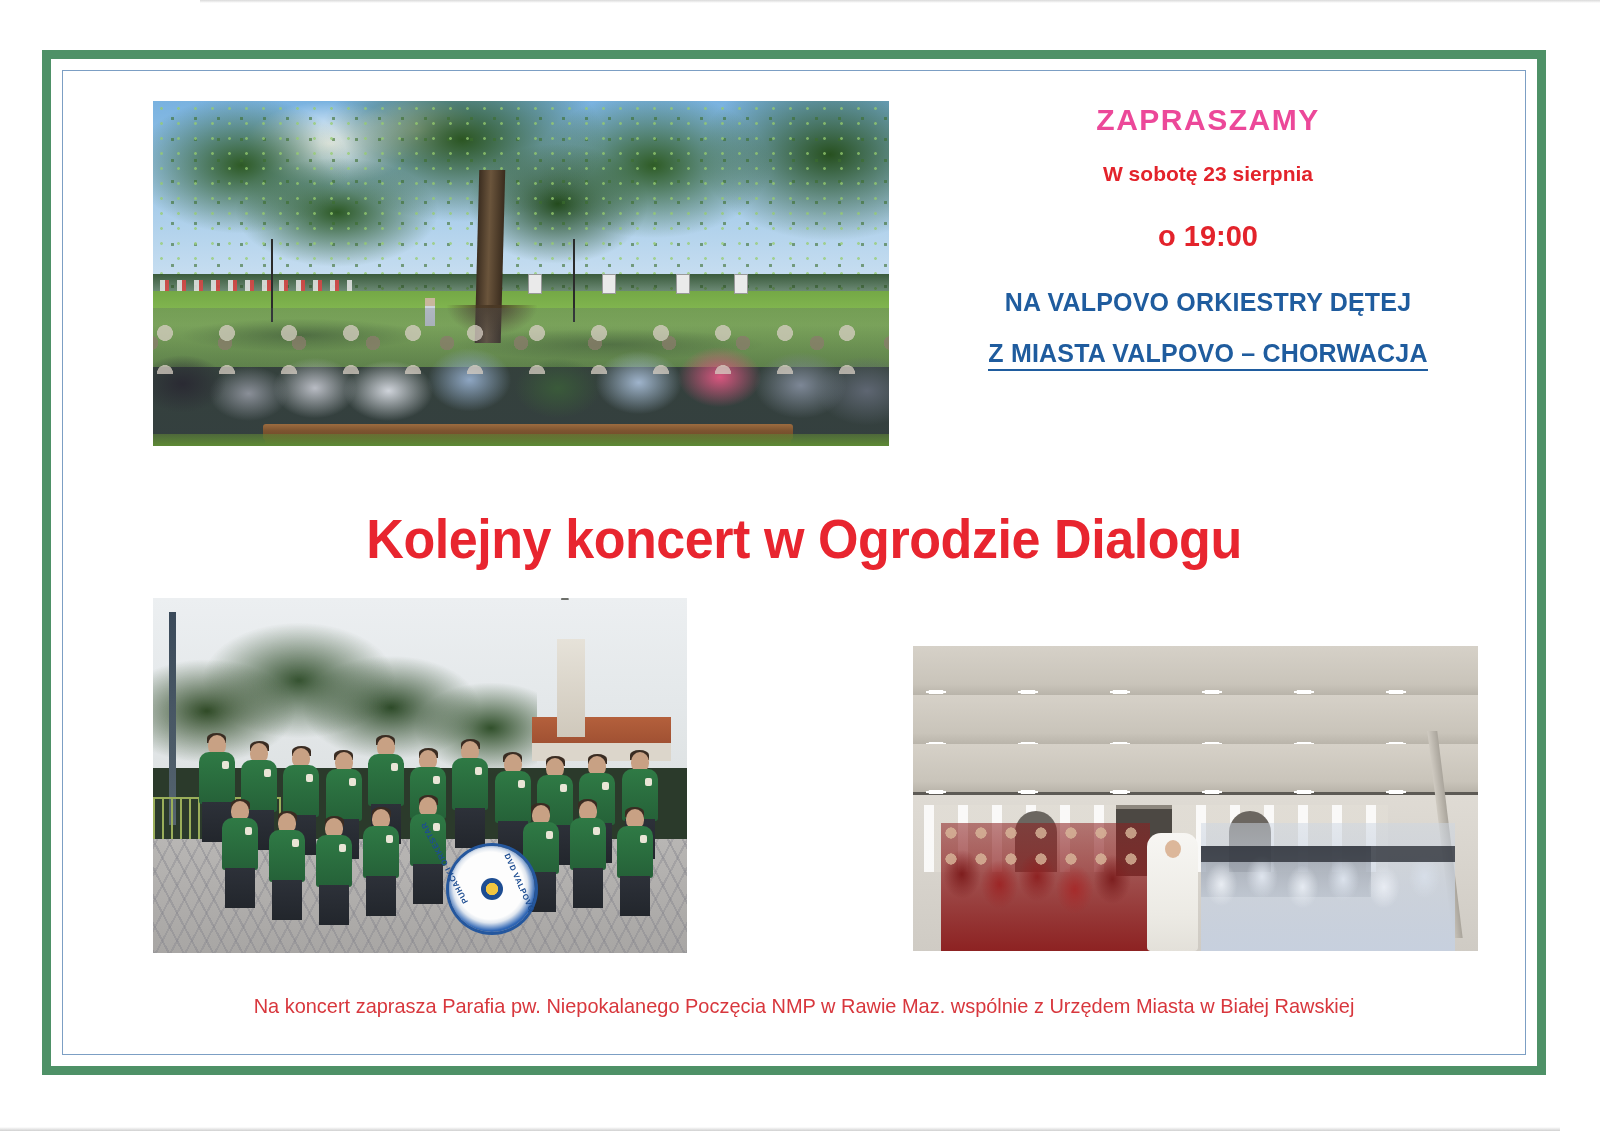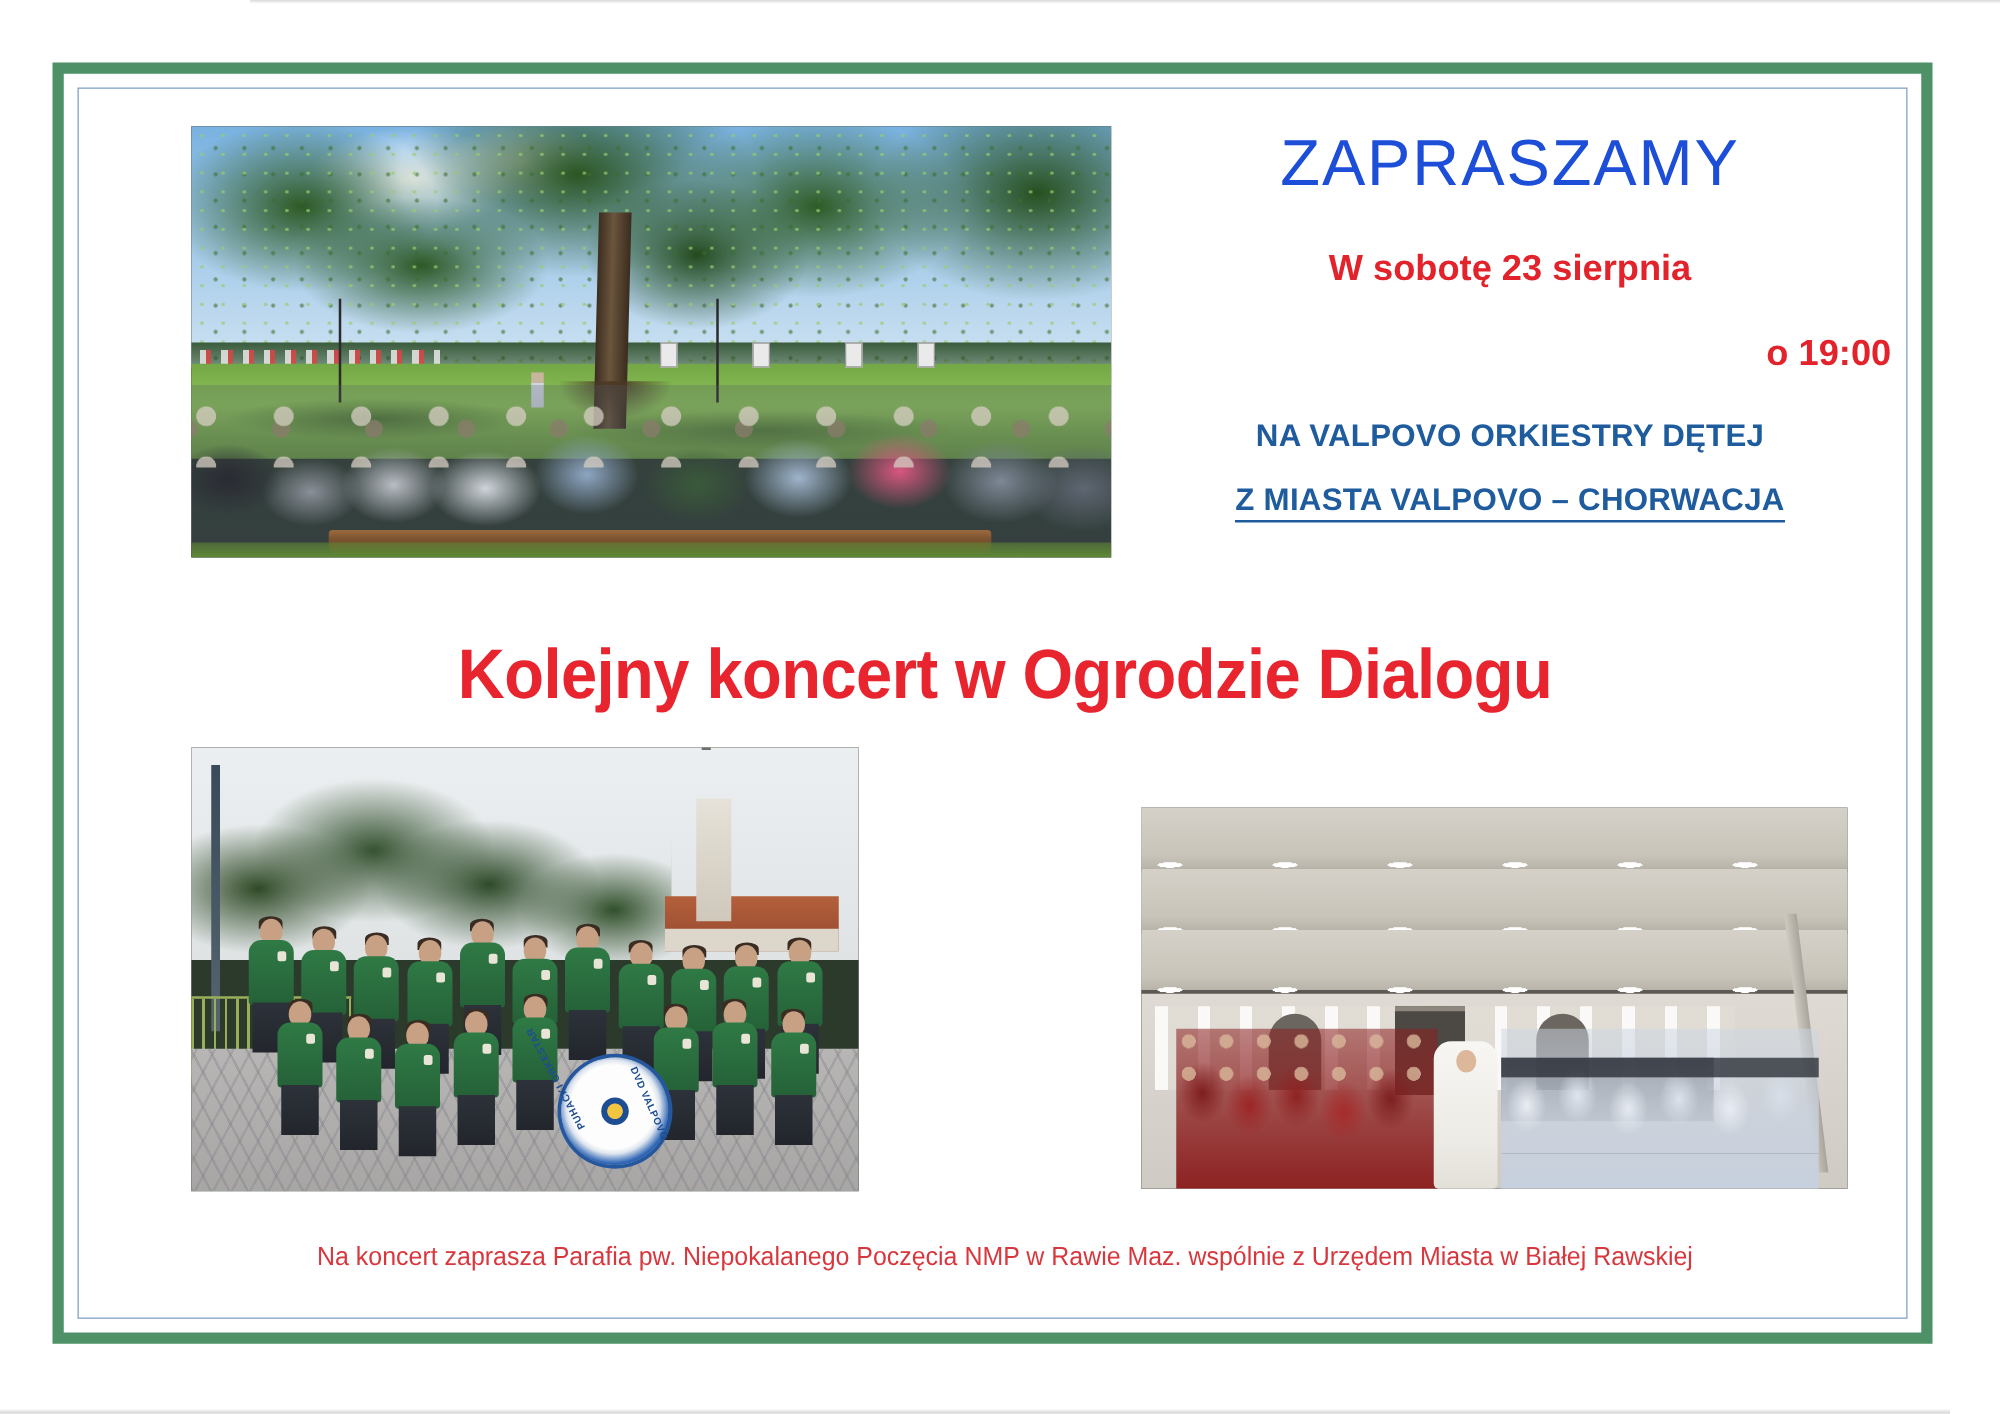--- a/index.html
+++ b/index.html
@@ -389,40 +389,39 @@
 
   
   #invite-block {
     position: absolute;
     left: 840px;
     top: 32px;
     width: 610px;
     text-align: center;
   }
   #invite-title {
-    color: #1d4ed8;
-    font-size: 52px;
-    font-weight: normal;
+    color: #ec4899;
+    font-size: 30px;
+    font-weight: bold;
     letter-spacing: 1.5px;
     line-height: 1.1;
   }
   .invite-line {
     font-weight: bold;
     line-height: 1.1;
   }
   #invite-date {
     color: #e3232b;
-    font-size: 29px;
-    margin-top: 40px;
+    font-size: 21px;
+    margin-top: 26px;
   }
   #invite-time {
     color: #e3232b;
     font-size: 29px;
     margin-top: 36px;
-    text-align: right;
   }
   #invite-concert {
     color: #1f5c9e;
     font-size: 25px;
     margin-top: 36px;
     letter-spacing: .2px;
   }
   #invite-city {
     color: #1f5c9e;
     font-size: 25px;

